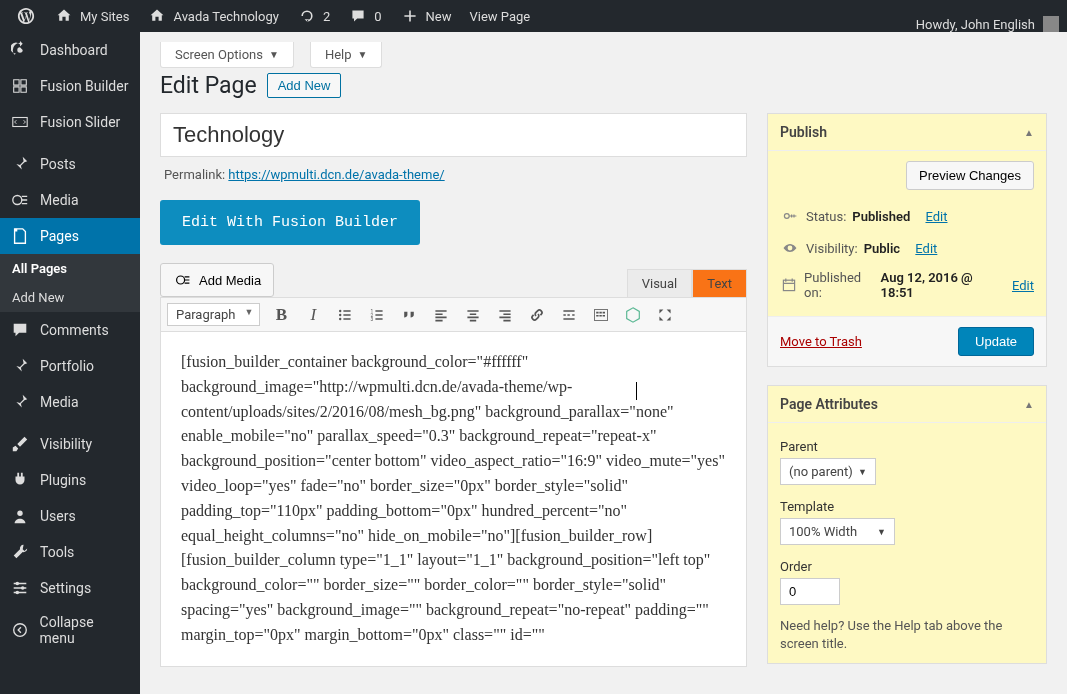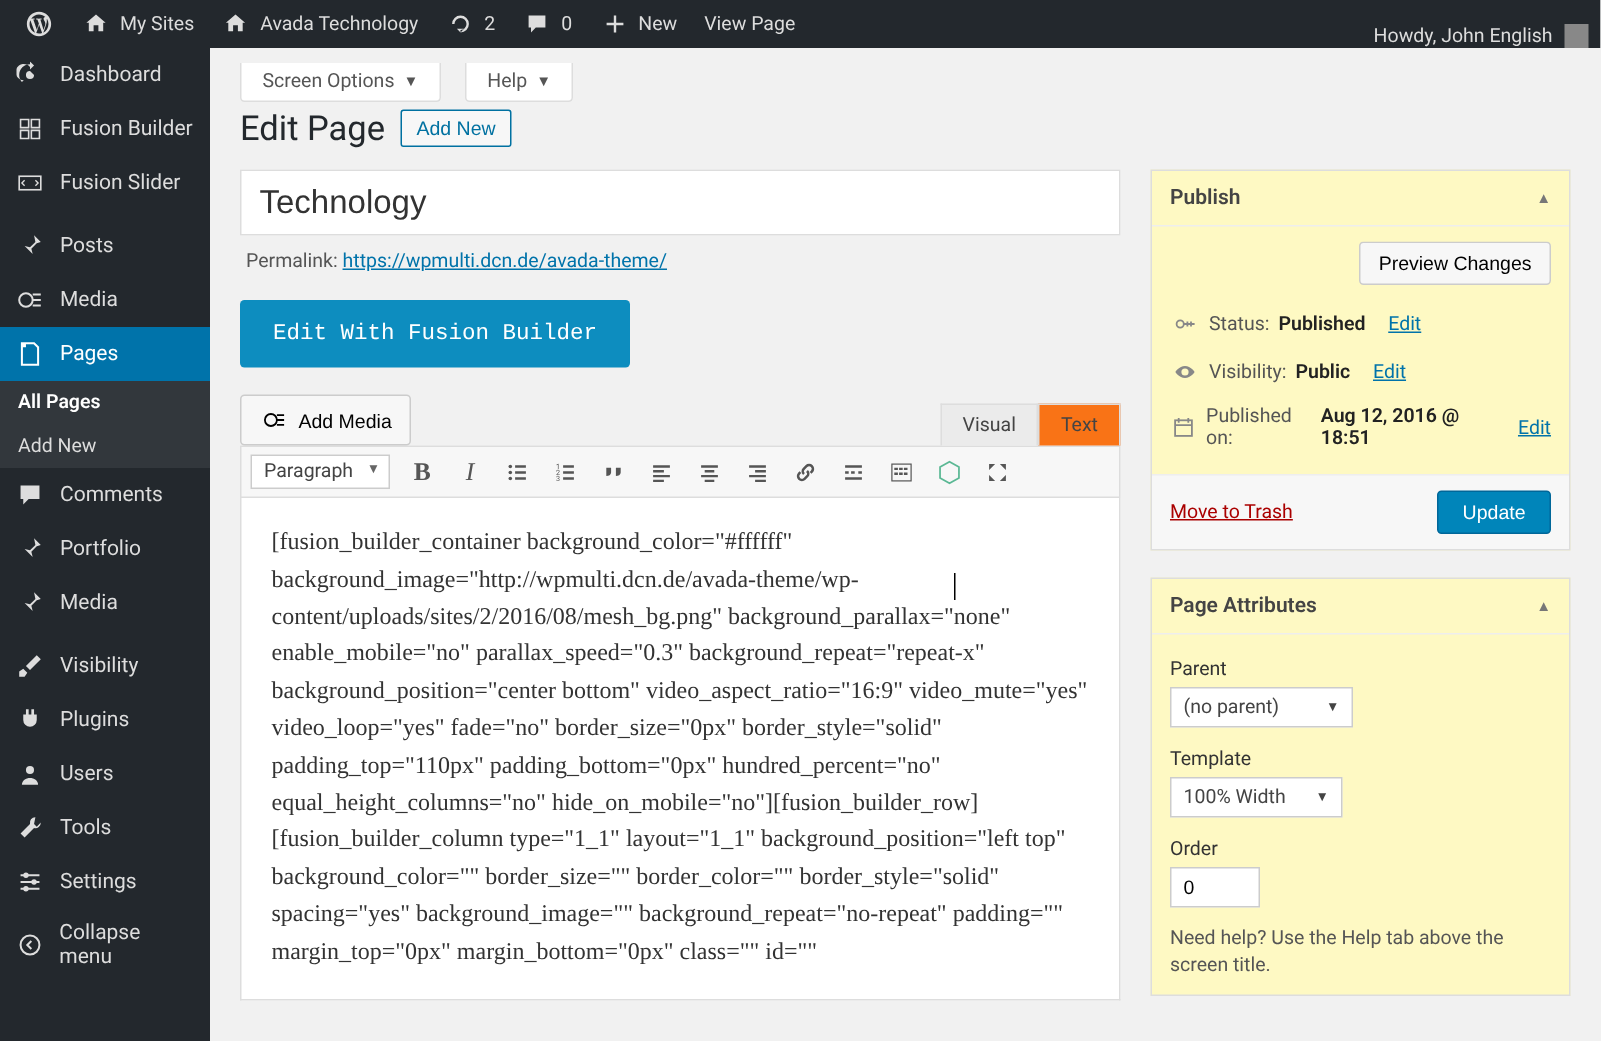--- a/index.html
+++ b/index.html
@@ -438,21 +438,21 @@
           </div>
         </div>
 
         <div class="metabox">
           <div class="metabox-head">
               <span>Page Attributes</span>
               <span style="font-size:10px;color:#777">▲</span>
             </div>
           <div class="metabox-body">
             <div class="field-label">Parent</div>
-            <div class="select-box" style="width:122px">
+            <div class="select-box" style="width:96px">
                 <span>(no parent)</span>
                 <span style="font-size:9px">▼</span>
               </div>
             <div class="field-label" style="margin-top:14px">Template</div>
             <div class="select-box" style="width:115px">
                 <span>100% Width</span>
                 <span style="font-size:9px">▼</span>
               </div>
             <div class="field-label" style="margin-top:14px">Order</div>
             <input class="num-input" value="0" style="">

